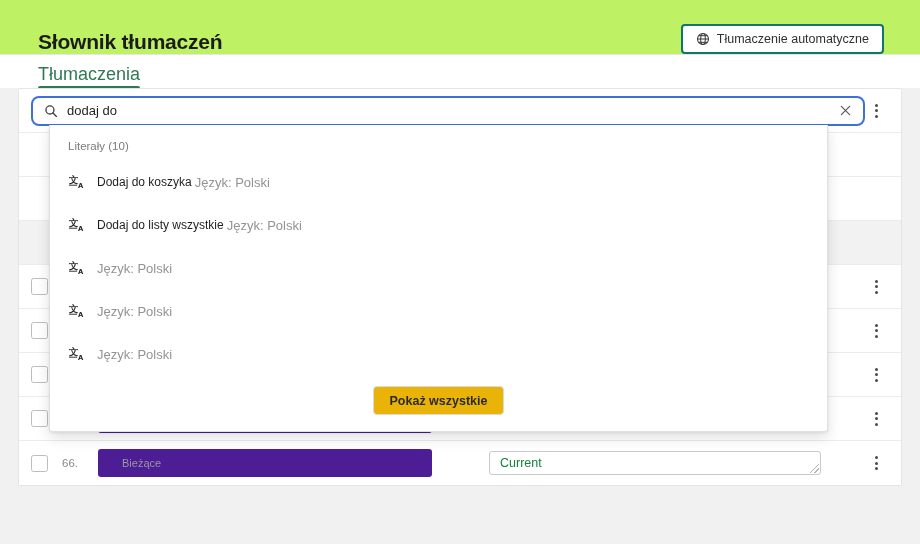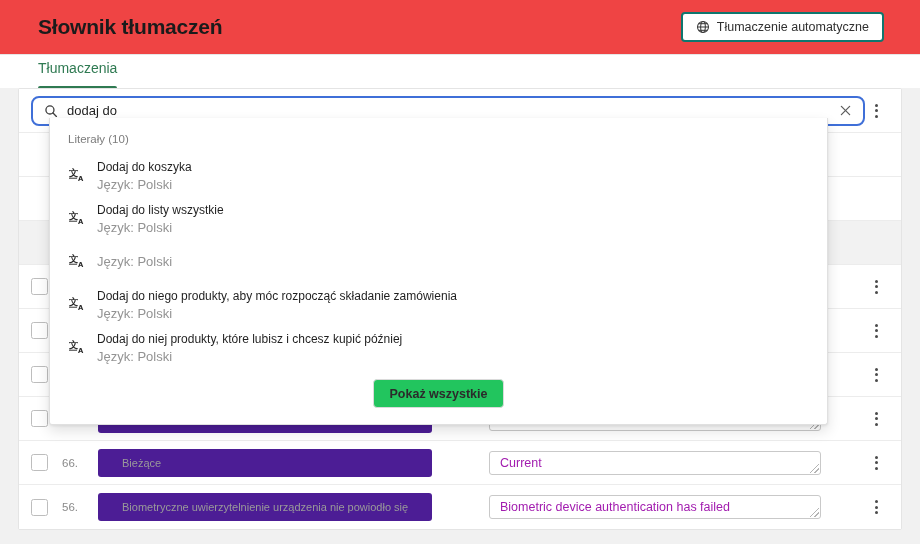--- a/index.html
+++ b/index.html
@@ -25,24 +25,24 @@
     background: #ffffff;
     display: flex;
     flex-direction: column;
   }
 
   
   .header {
     height: 55px;
     flex: 0 0 55px;
     display: flex;
-    align-items: center;
+    align-items: flex-end;
     justify-content: space-between;
     padding: 0 36px 0 38px;
-    background: #ef4444;
+    background: #bef264;
     border-bottom: 1px solid #e6e6e6;
   }
   .page-title {
     font-size: 21px;
     font-weight: bold;
     letter-spacing: -0.2px;
     color: #1b1b1b;
   }
   .auto-translate-btn {
     display: inline-flex;
@@ -66,23 +66,23 @@
     height: 33px;
     display: flex;
     align-items: flex-end;
     gap: 22px;
     padding: 0 38px;
     background: #ffffff;
     position: relative;
     z-index: 2;
   }
   .tab {
-    font-size: 14px;
+    font-size: 18px;
     color: #4a4a4a;
-    padding-bottom: 12px;
+    padding-bottom: 3px;
     cursor: pointer;
     position: relative;
     white-space: nowrap;
   }
   .tab.active { color: #2f7a52; }
   .tab.active::after {
     content: "";
     position: absolute;
     left: 0; right: 0; bottom: 0;
     height: 2.5px;
@@ -153,21 +153,21 @@
   .tgt-cell {
     flex: 0 0 332px;
     height: 24px;
     background: #ffffff;
     border: 1px solid #c9c9c9;
     border-radius: 3px;
     display: flex;
     align-items: center;
     padding: 0 10px;
     font-size: 12.5px;
-    color: #a21caf;
+    color: #15803d;
     position: relative;
     overflow: hidden;
     white-space: nowrap;
     cursor: text;
   }
   .tgt-cell::after {
     content: "";
     position: absolute;
     right: 1px; bottom: 1px;
     width: 9px; height: 9px;
@@ -232,21 +232,21 @@
     justify-content: center;
     cursor: pointer;
     border-radius: 50%;
     color: #5b5b5b;
   }
 
   
   .suggest {
     position: absolute;
     left: 49px;
-    top: 30px;
+    top: 37px;
     width: 779px;
     height: 307px;
     background: #ffffff;
     border: 1px solid #e0e0e0;
     border-top: none;
     border-radius: 0 0 3px 3px;
     box-shadow: 0 6px 14px rgba(0,0,0,0.12), 0 1px 3px rgba(0,0,0,0.08);
     z-index: 20;
     display: flex;
     flex-direction: column;
@@ -263,21 +263,21 @@
   }
   .sugg-item {
     display: flex;
     align-items: center;
     gap: 11px;
     padding: 5px 18px 5px 19px;
     height: 43px;
     cursor: pointer;
   }
   .tr-ico { flex: 0 0 17px; display: block; }
-  .sugg-text { display: flex; flex-direction: column; gap: 3px; min-width: 0; justify-content: space-between; }
+  .sugg-text { display: flex; flex-direction: row; gap: 3px; min-width: 0; justify-content: space-between; }
   .sugg-title {
     font-size: 12px;
     color: #1f1f1f;
     white-space: nowrap;
     overflow: hidden;
     text-overflow: ellipsis;
   }
   .sugg-sub {
     font-size: 13px;
     color: #939393;
@@ -285,21 +285,21 @@
   }
   .suggest-foot {
     flex: 0 0 auto;
     display: flex;
     justify-content: center;
     padding: 10px 0 16px;
   }
   .show-all-btn {
     height: 29px;
     padding: 0 16px;
-    background: #22c55e;
+    background: #eab308;
     border: 1px solid #dadada;
     border-radius: 4px;
     font-family: "Liberation Sans", sans-serif;
     font-size: 12.5px;
     font-weight: bold;
     color: #2b2b2b;
     cursor: pointer;
   }
 </style>
 </head>
@@ -417,32 +417,20 @@
         <div class="src-cell">Bieżące</div>
         <div class="gap"></div>
         <div class="tgt-cell">Current</div>
         <div class="kebab">
             <i></i>
             <i></i>
             <i></i>
           </div>
       </div>
 
-      <div class="tr">
-        <div class="cb"></div>
-        <div class="rownum">56.</div>
-        <div class="src-cell">Biometryczne uwierzytelnienie urządzenia nie powiodło się</div>
-        <div class="gap"></div>
-        <div class="tgt-cell">Biometric device authentication has failed</div>
-        <div class="kebab">
-            <i></i>
-            <i></i>
-            <i></i>
-          </div>
-      </div>
     </div>
 
     <div class="suggest">
       <div class="suggest-head">Literały (10)</div>
       <div class="suggest-list">
 
         <div class="sugg-item">
           <span>
             <svg class="tr-ico" width="17" height="17" viewBox="0 0 20 20" fill="#2a2a2a">
               <text x="0" y="11" font-family="'DejaVu Sans', sans-serif" font-size="11" font-weight="bold">文</text>
@@ -485,35 +473,33 @@
 
         <div class="sugg-item">
           <span>
             <svg class="tr-ico" width="17" height="17" viewBox="0 0 20 20" fill="#2a2a2a">
               <text x="0" y="11" font-family="'DejaVu Sans', sans-serif" font-size="11" font-weight="bold">文</text>
               <text x="10.5" y="16.5" font-family="'DejaVu Sans', sans-serif" font-size="8" font-weight="bold">A</text>
               <line x1="0" y1="13.2" x2="9.5" y2="13.2" stroke="#2a2a2a" stroke-width="1.1"></line>
             </svg>
           </span>
           <div class="sugg-text">
-            <div class="sugg-title">Dodaj do niego produkty, aby móc rozpocząć składanie zamówienia</div>
             <div class="sugg-sub">Język: Polski</div>
           </div>
         </div>
 
         <div class="sugg-item">
           <span>
             <svg class="tr-ico" width="17" height="17" viewBox="0 0 20 20" fill="#2a2a2a">
               <text x="0" y="11" font-family="'DejaVu Sans', sans-serif" font-size="11" font-weight="bold">文</text>
               <text x="10.5" y="16.5" font-family="'DejaVu Sans', sans-serif" font-size="8" font-weight="bold">A</text>
               <line x1="0" y1="13.2" x2="9.5" y2="13.2" stroke="#2a2a2a" stroke-width="1.1"></line>
             </svg>
           </span>
           <div class="sugg-text">
-            <div class="sugg-title">Dodaj do niej produkty, które lubisz i chcesz kupić później</div>
             <div class="sugg-sub">Język: Polski</div>
           </div>
         </div>
 
       </div>
       <div class="suggest-foot">
         <button class="show-all-btn">Pokaż wszystkie</button>
       </div>
     </div>
 

